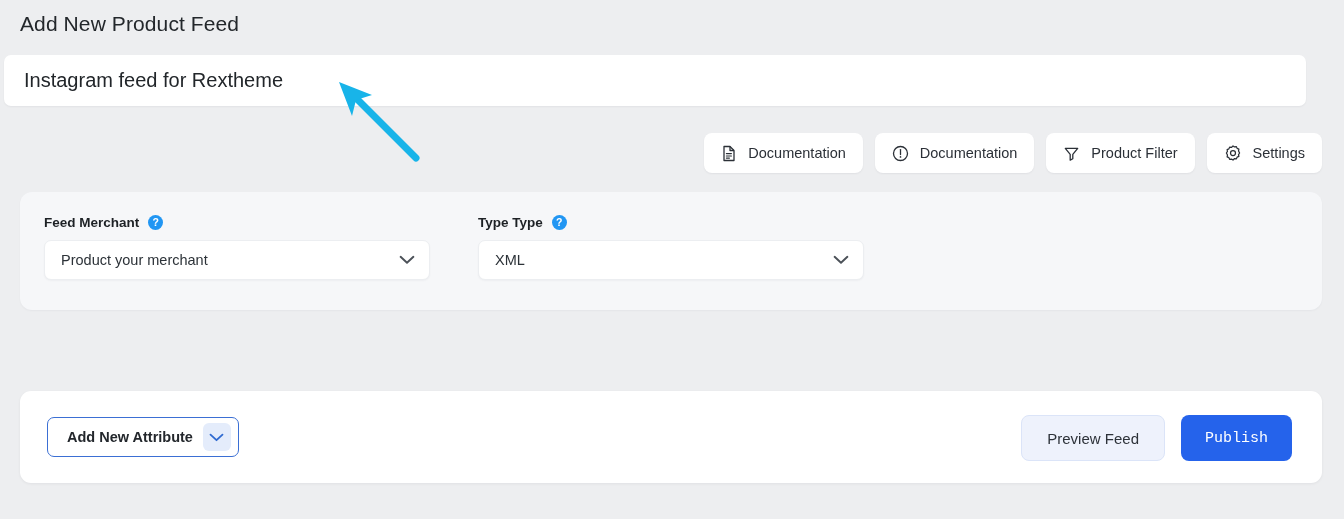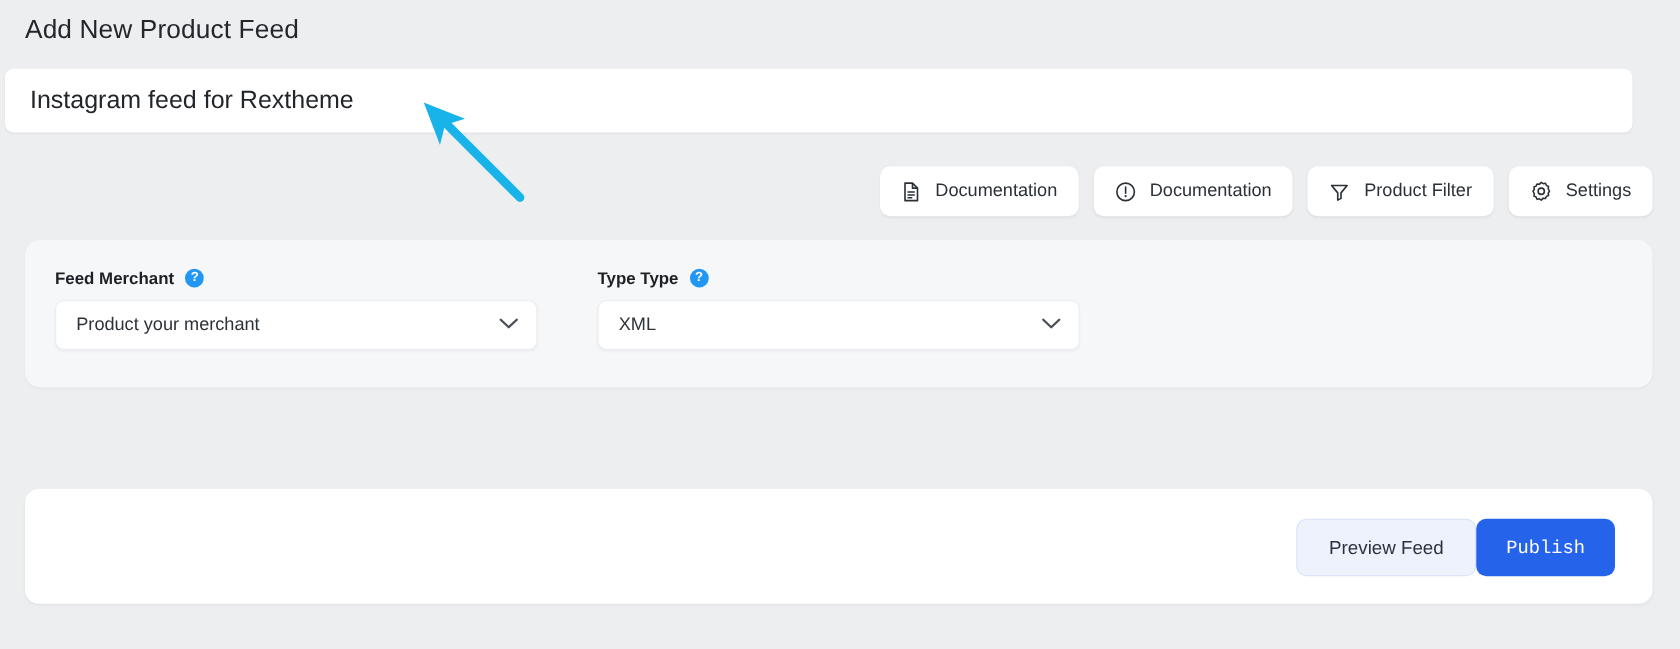--- a/index.html
+++ b/index.html
@@ -171,21 +171,21 @@
     border-radius: 6px;
     display: flex;
     align-items: center;
     justify-content: center;
   }
   .right-actions {
     position: absolute;
     right: 30px;
     top: 24px;
     display: flex;
-    gap: 0;
+    gap: 16px;
     align-items: center;
   }
   .preview-btn {
     height: 46px;
     padding: 0 25px;
     background: #eef2fc;
     border: 1px solid #dbe4f8;
     border-radius: 8px;
     font-family: "Liberation Sans", sans-serif;
     font-size: 15px;
@@ -297,20 +297,30 @@
           </svg>
         </span>
       </div>
     </div>
 
   </div>
 </div>
 
 <div class="action-bar">
 
+  <button class="add-attr-btn">
+    <span>Add New Attribute</span>
+    <span class="add-attr-caret">
+      <span>
+        <svg width="15" height="9" viewBox="0 0 15 9" fill="none">
+          <path d="M1.5 1.6L7.5 7.2l6-5.6" stroke="#2f6ad1" stroke-width="1.8" stroke-linecap="round" stroke-linejoin="round"></path>
+        </svg>
+      </span>
+    </span>
+  </button>
 
   <div class="right-actions">
     <button class="preview-btn">Preview Feed</button>
     <button class="publish-btn">Publish</button>
   </div>
 
 </div>
 
 <svg class="annotation-arrow" viewBox="0 0 100 92">
   <line x1="86" y1="80" x2="22" y2="16" stroke="#18b4e9" stroke-width="7" stroke-linecap="round"></line>

